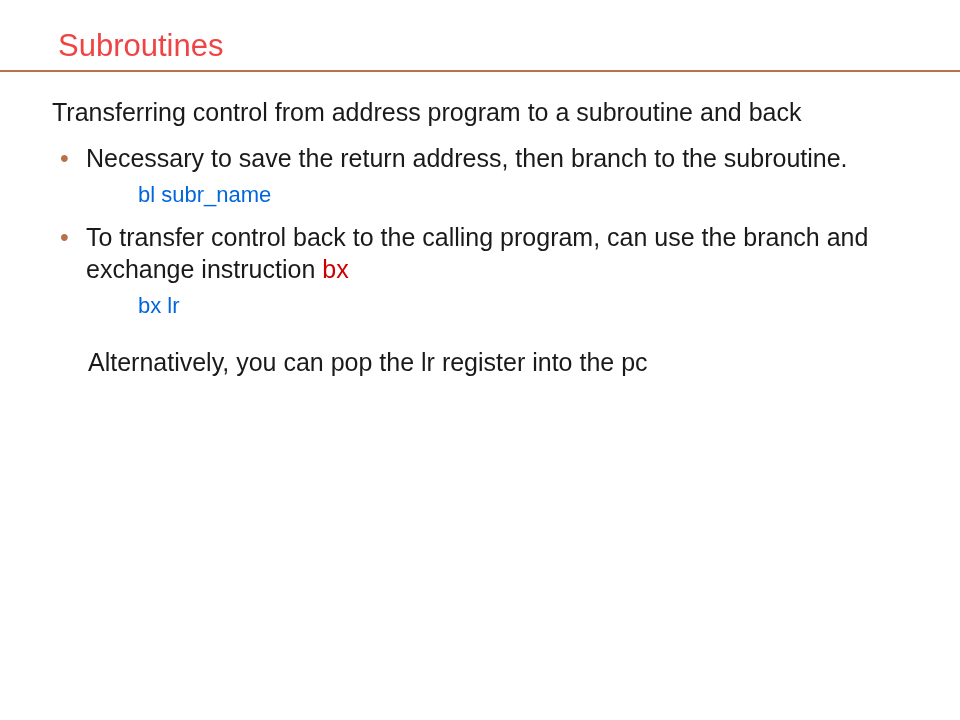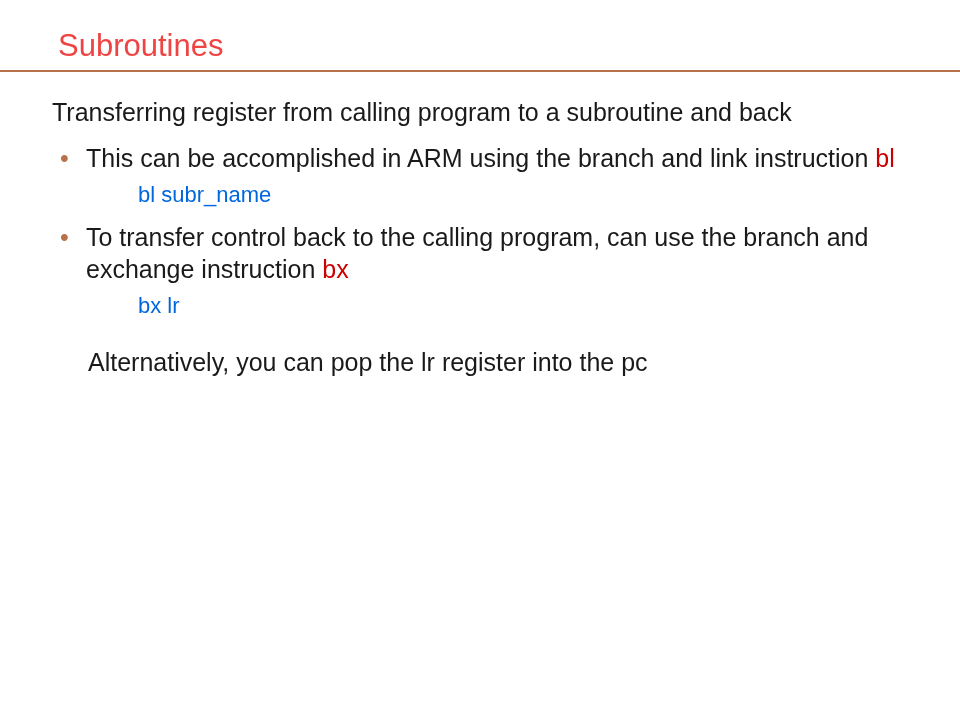--- a/index.html
+++ b/index.html
@@ -71,25 +71,25 @@
       margin-left: 28px;
       margin-top: 24px;
     }
   </style>
 </head>
 <body>
 
 <h1 class="slide-title">Subroutines</h1>
 <hr class="title-rule">
 
-<p class="intro-text">Transferring register from calling program to a subroutine and back</p>
+<p class="intro-text">Transferring control from address program to a subroutine and back</p>
 
 <ul class="bullet-list">
   <li>
-    <span>This can be accomplished in ARM using the branch and link instruction </span><span class="hl-red">bl</span>
+    <span>Necessary to save the return address, then branch to the subroutine.</span>
   </li>
 </ul>
 
 <p class="code-blue">bl subr_name</p>
 
 <ul class="bullet-list">
   <li>
     <span>To transfer control back to the calling program, can use the branch and exchange instruction </span><span class="hl-red">bx</span>
   </li>
 </ul>

